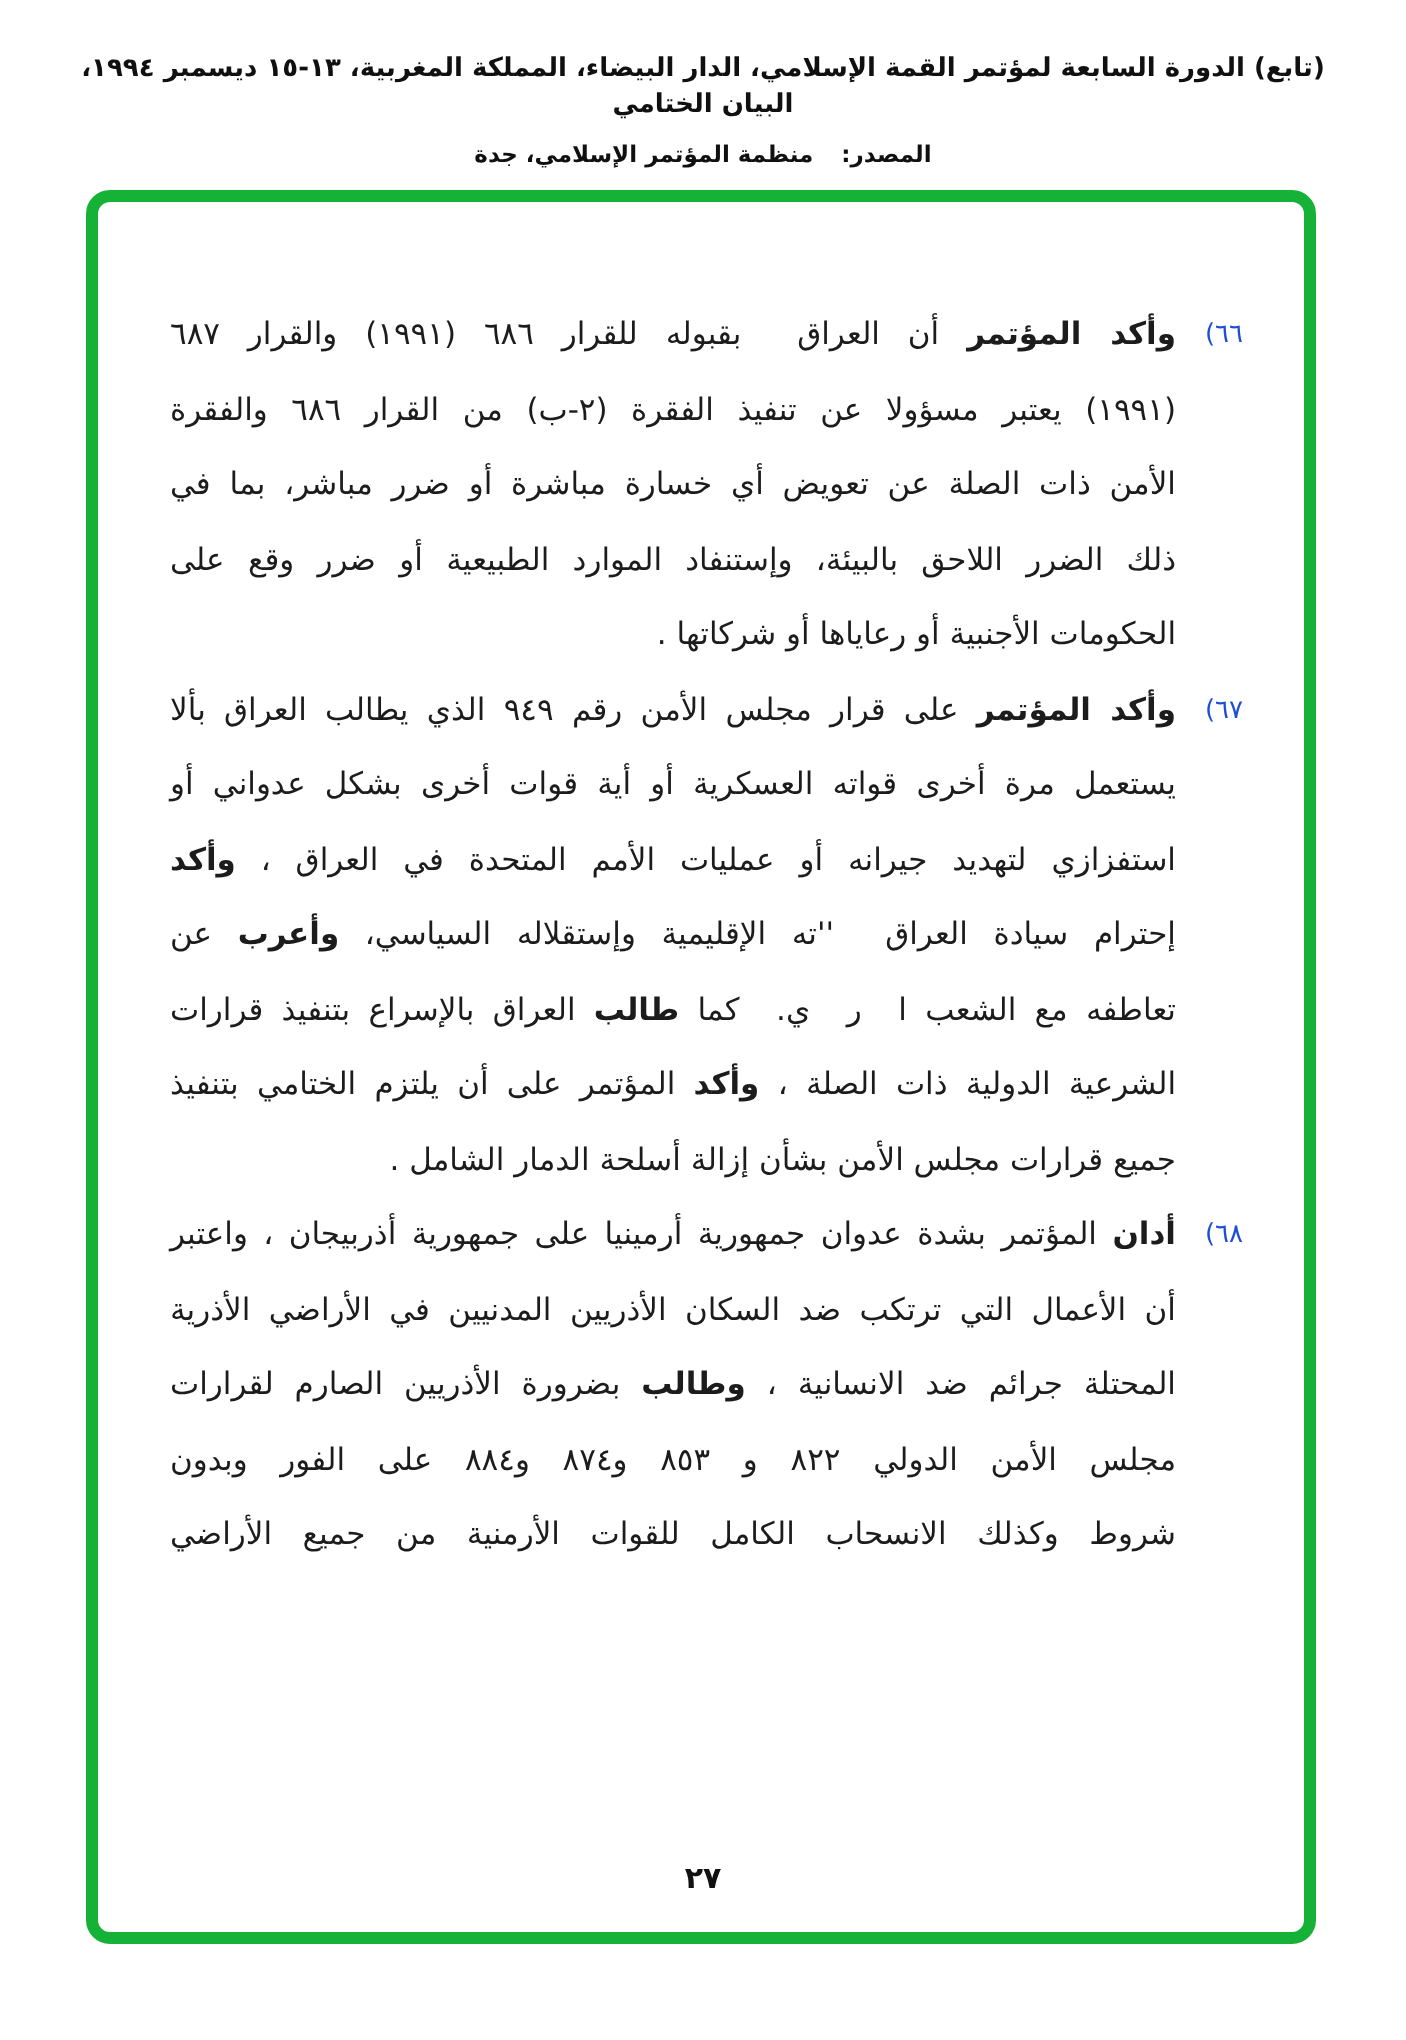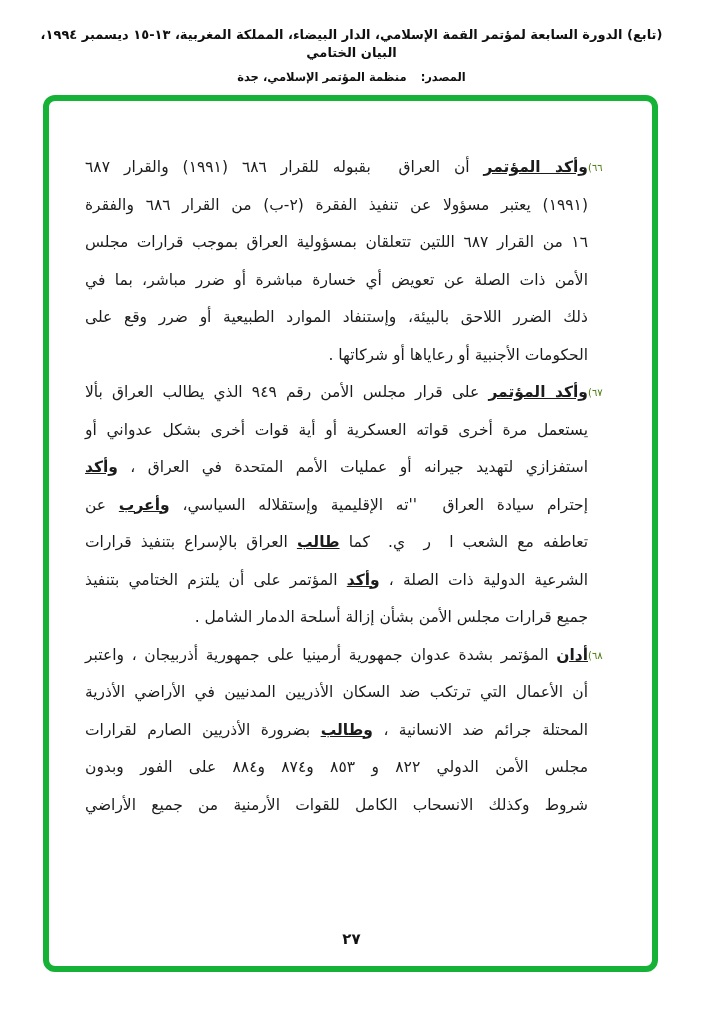--- a/index.html
+++ b/index.html
@@ -27,32 +27,32 @@
     width: 615px; height: 877px;
     border: 6px solid var(--green);
     border-radius: 12px;
     background: #fff;
   }
   .content { padding: 48px 16px 0 36px; }
 
   .item { display: flex; }
   .num {
     flex: none; width: 48px;
-    font-size: 10px; line-height: 37.5px; text-align: left;
-    color: #4d7c0f;
+    font-size: 13px; line-height: 37.5px; text-align: center;
+    color: #1d4ed8;
   }
   .lines { flex: 1; min-width: 0; font-size: 15.5px; }
   .line {
     line-height: 37.5px;
     text-align: justify;
     text-align-last: justify;
     white-space: pre-wrap;
   }
   .line.last { text-align-last: right; }
-  .b { font-weight: bold; text-decoration: underline; }
+  .b { font-weight: bold; }
 
   .section-heading {
     font-size: 18px; font-weight: bold;
     margin: 40px 48px 20px 0;
     text-align: right; color: #111;
   }
 
   .page-number {
     position: absolute; top: 930px; left: 0; right: 0;
     text-align: center; font-size: 15px; font-weight: bold; color: #111;
@@ -69,21 +69,20 @@
   </div>
 
   <div class="frame">
     <div class="content">
 
       <div class="item">
         <div class="num">٦٦)</div>
         <div class="lines">
           <div class="line"><span></span><span class="b">وأكد المؤتمر</span><span> أن العراق  بقبوله للقرار ٦٨٦ (١٩٩١) والقرار ٦٨٧</span></div>
           <div class="line"><span>(١٩٩١) يعتبر مسؤولا عن تنفيذ الفقرة (٢-ب) من القرار ٦٨٦ والفقرة</span><span class="b"></span><span></span></div>
-          <div class="line"><span>١٦ من القرار ٦٨٧ اللتين تتعلقان بمسؤولية العراق بموجب قرارات مجلس</span><span class="b"></span><span></span></div>
           <div class="line"><span>الأمن ذات الصلة عن تعويض أي خسارة مباشرة أو ضرر مباشر، بما في</span><span class="b"></span><span></span></div>
           <div class="line"><span>ذلك الضرر اللاحق بالبيئة، وإستنفاد الموارد الطبيعية أو ضرر وقع على</span><span class="b"></span><span></span></div>
           <div class="line last"><span>الحكومات الأجنبية أو رعاياها أو شركاتها .</span><span class="b"></span><span></span></div>
         </div>
       </div>
 
       <div class="item">
         <div class="num">٦٧)</div>
         <div class="lines">
           <div class="line"><span></span><span class="b">وأكد المؤتمر</span><span> على قرار مجلس الأمن رقم ٩٤٩ الذي يطالب العراق بألا</span></div>

